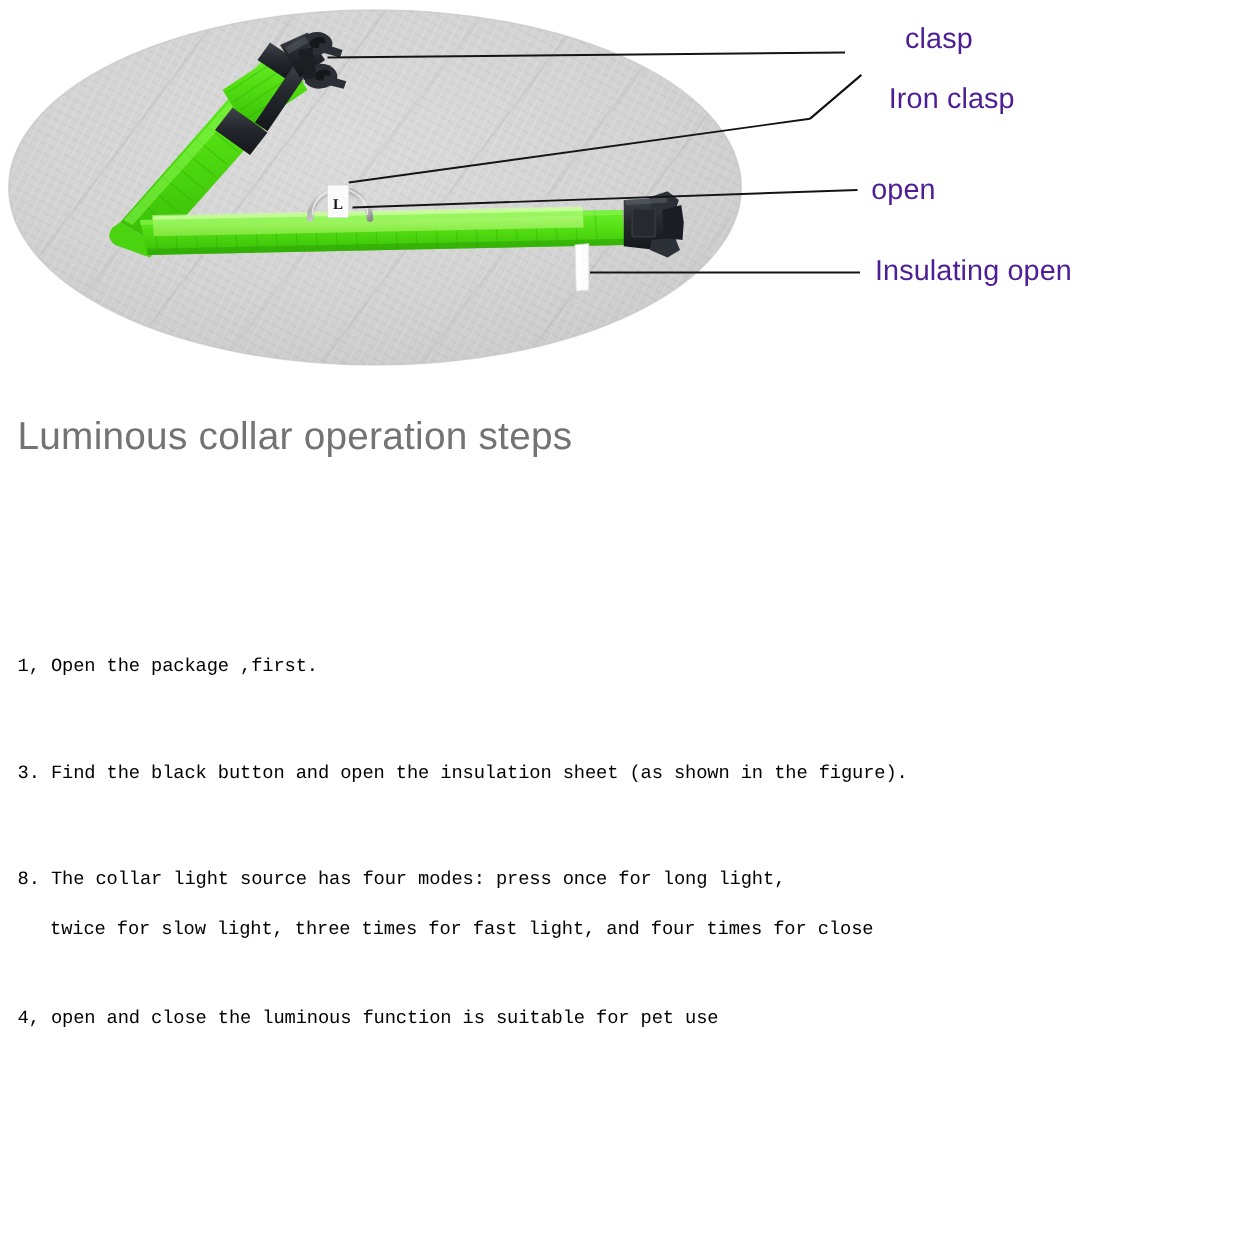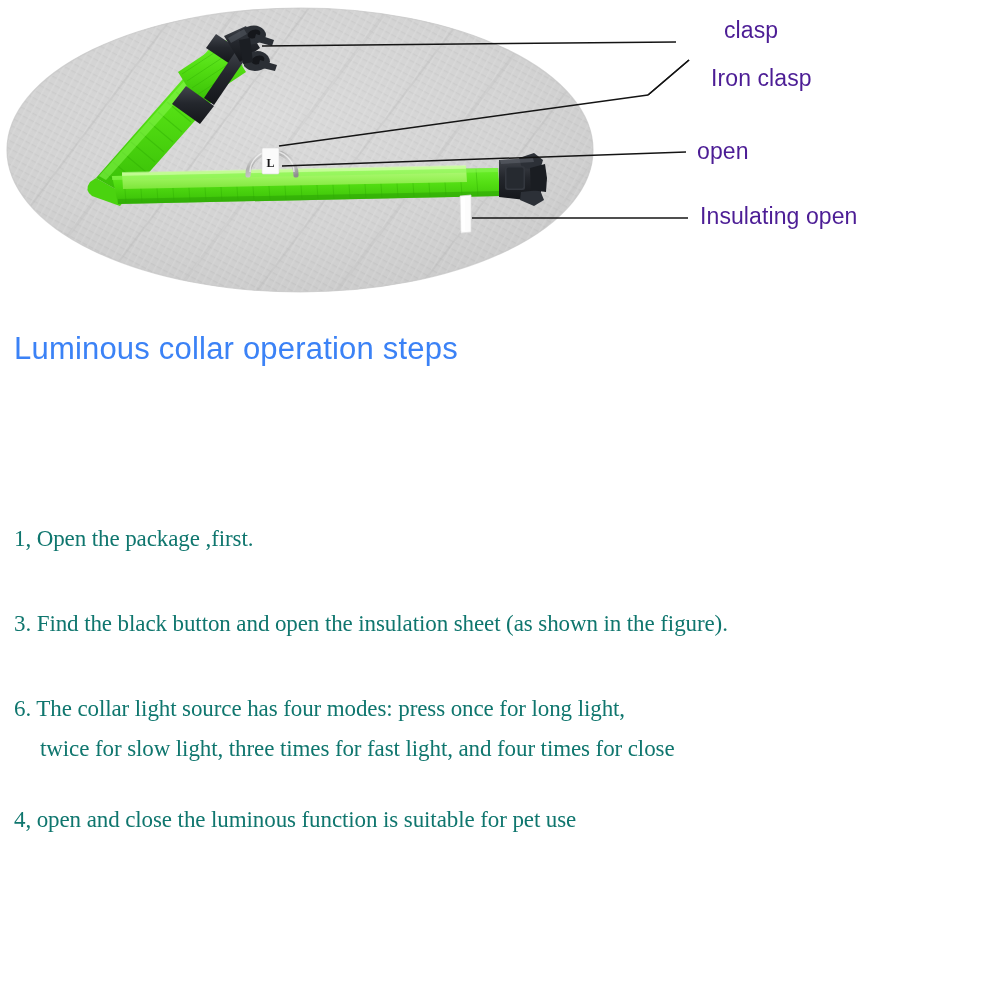--- a/index.html
+++ b/index.html
@@ -55,41 +55,41 @@
   .label-clasp            { left: 724px; top: 19px; }
   .label-iron-ring        { left: 711px; top: 67px; }
   .label-size             { left: 697px; top: 140px; }
   .label-insulating-sheet { left: 700px; top: 205px; }
 
   
   .heading {
     position: absolute;
     left: 14px;
     top: 331px;
-    color: #3b82f6;
+    color: #737373;
     font-family: "Liberation Sans", sans-serif;
     font-size: 31px;
     font-weight: 400;
     letter-spacing: 0.2px;
     line-height: 1.15;
     white-space: nowrap;
   }
 
   
   .steps {
     position: absolute;
     left: 0;
     top: 0;
     width: 1000px;
   }
   .step-line {
     position: absolute;
-    color: #0f766e;
-    font-family: Liberation Serif, serif;
-    font-size: 23px;
+    color: #000000;
+    font-family: Liberation Mono, monospace;
+    font-size: 15px;
     font-weight: 400;
     letter-spacing: -0.1px;
     white-space: nowrap;
     line-height: 1.1;
   }
   .step-1  { left: 14px; top: 526px; }
   .step-2  { left: 14px; top: 611px; }
   .step-3a { left: 14px; top: 696px; }
   .step-3b { left: 40px; top: 736px; }
   .step-4  { left: 14px; top: 807px; }
@@ -315,20 +315,20 @@
     <div class="callout-label label-insulating-sheet">Insulating open</div>
   </div>
 
   <div class="heading">Luminous collar operation steps</div>
 
   <div class="steps">
     <div class="step-line step-1">1, Open the package ,first.</div>
 
     <div class="step-line step-2">3. Find the black button and open the insulation sheet (as shown in the figure).</div>
 
-    <div class="step-line step-3a">6. The collar light source has four modes: press once for long light,</div>
+    <div class="step-line step-3a">8. The collar light source has four modes: press once for long light,</div>
 
     <div class="step-line step-3b">twice for slow light, three times for fast light, and four times for close</div>
 
     <div class="step-line step-4">4, open and close the luminous function is suitable for pet use</div>
   </div>
 
 </div>
 
 </body></html>

